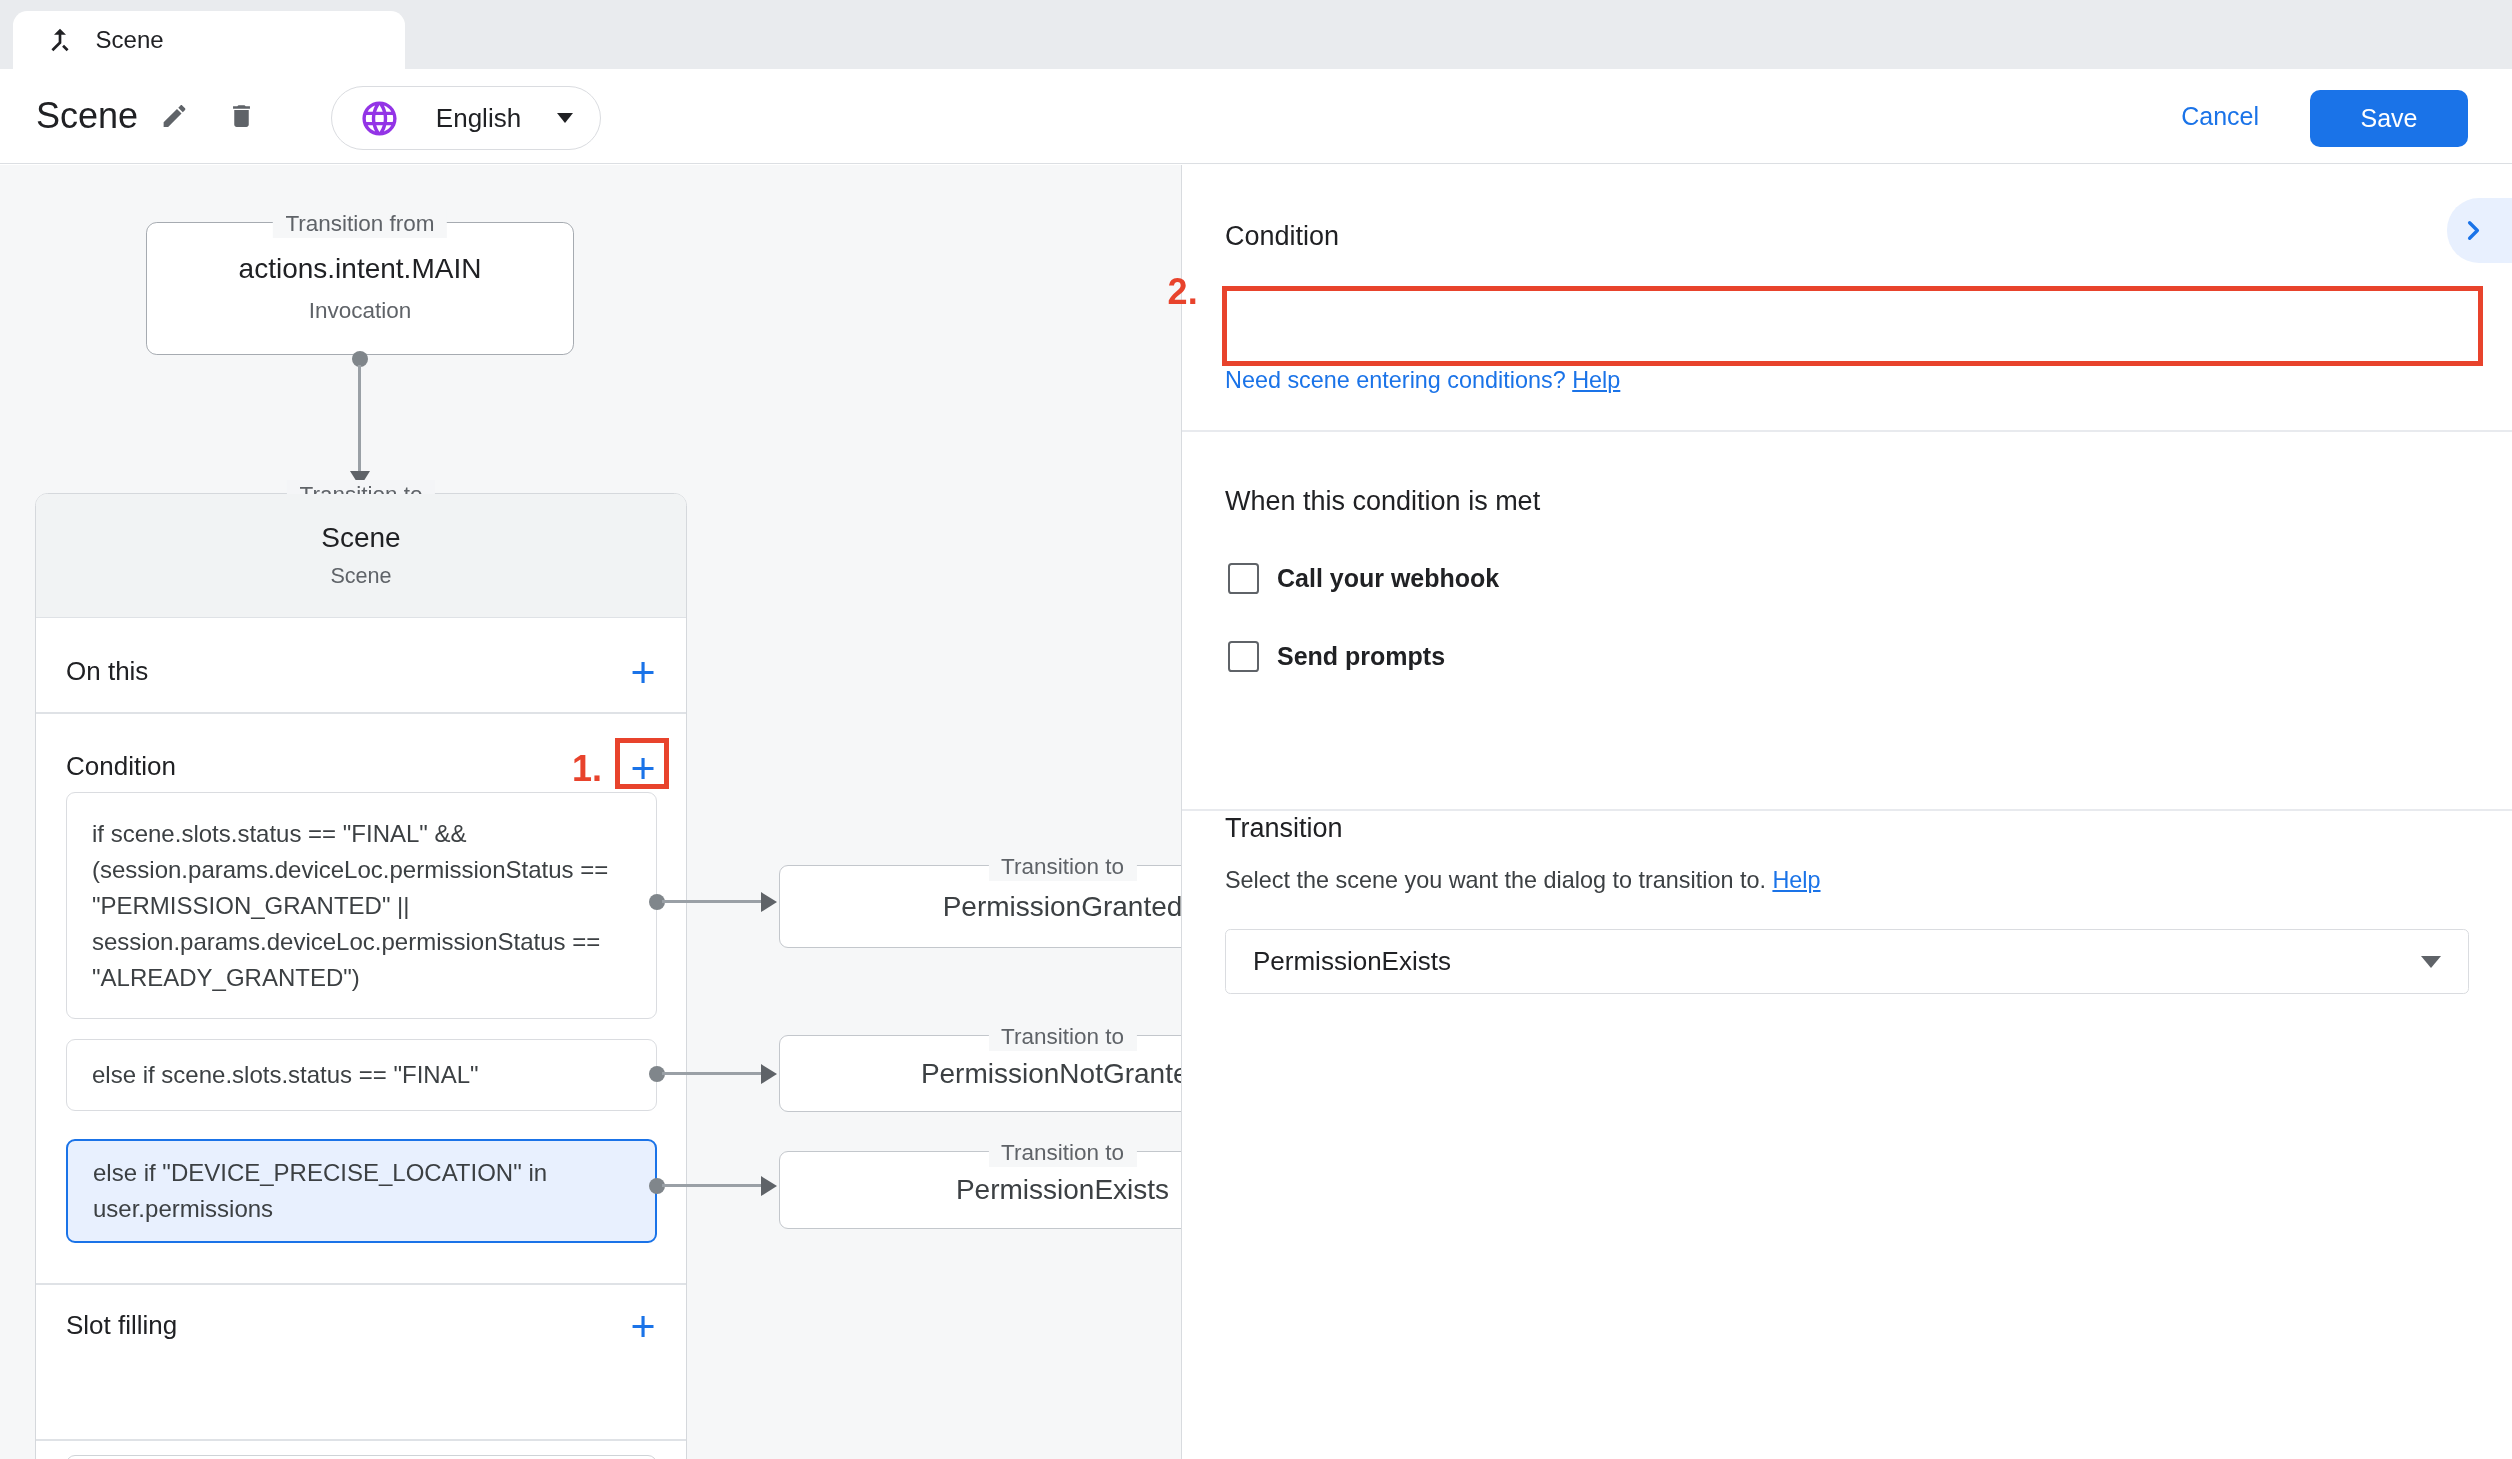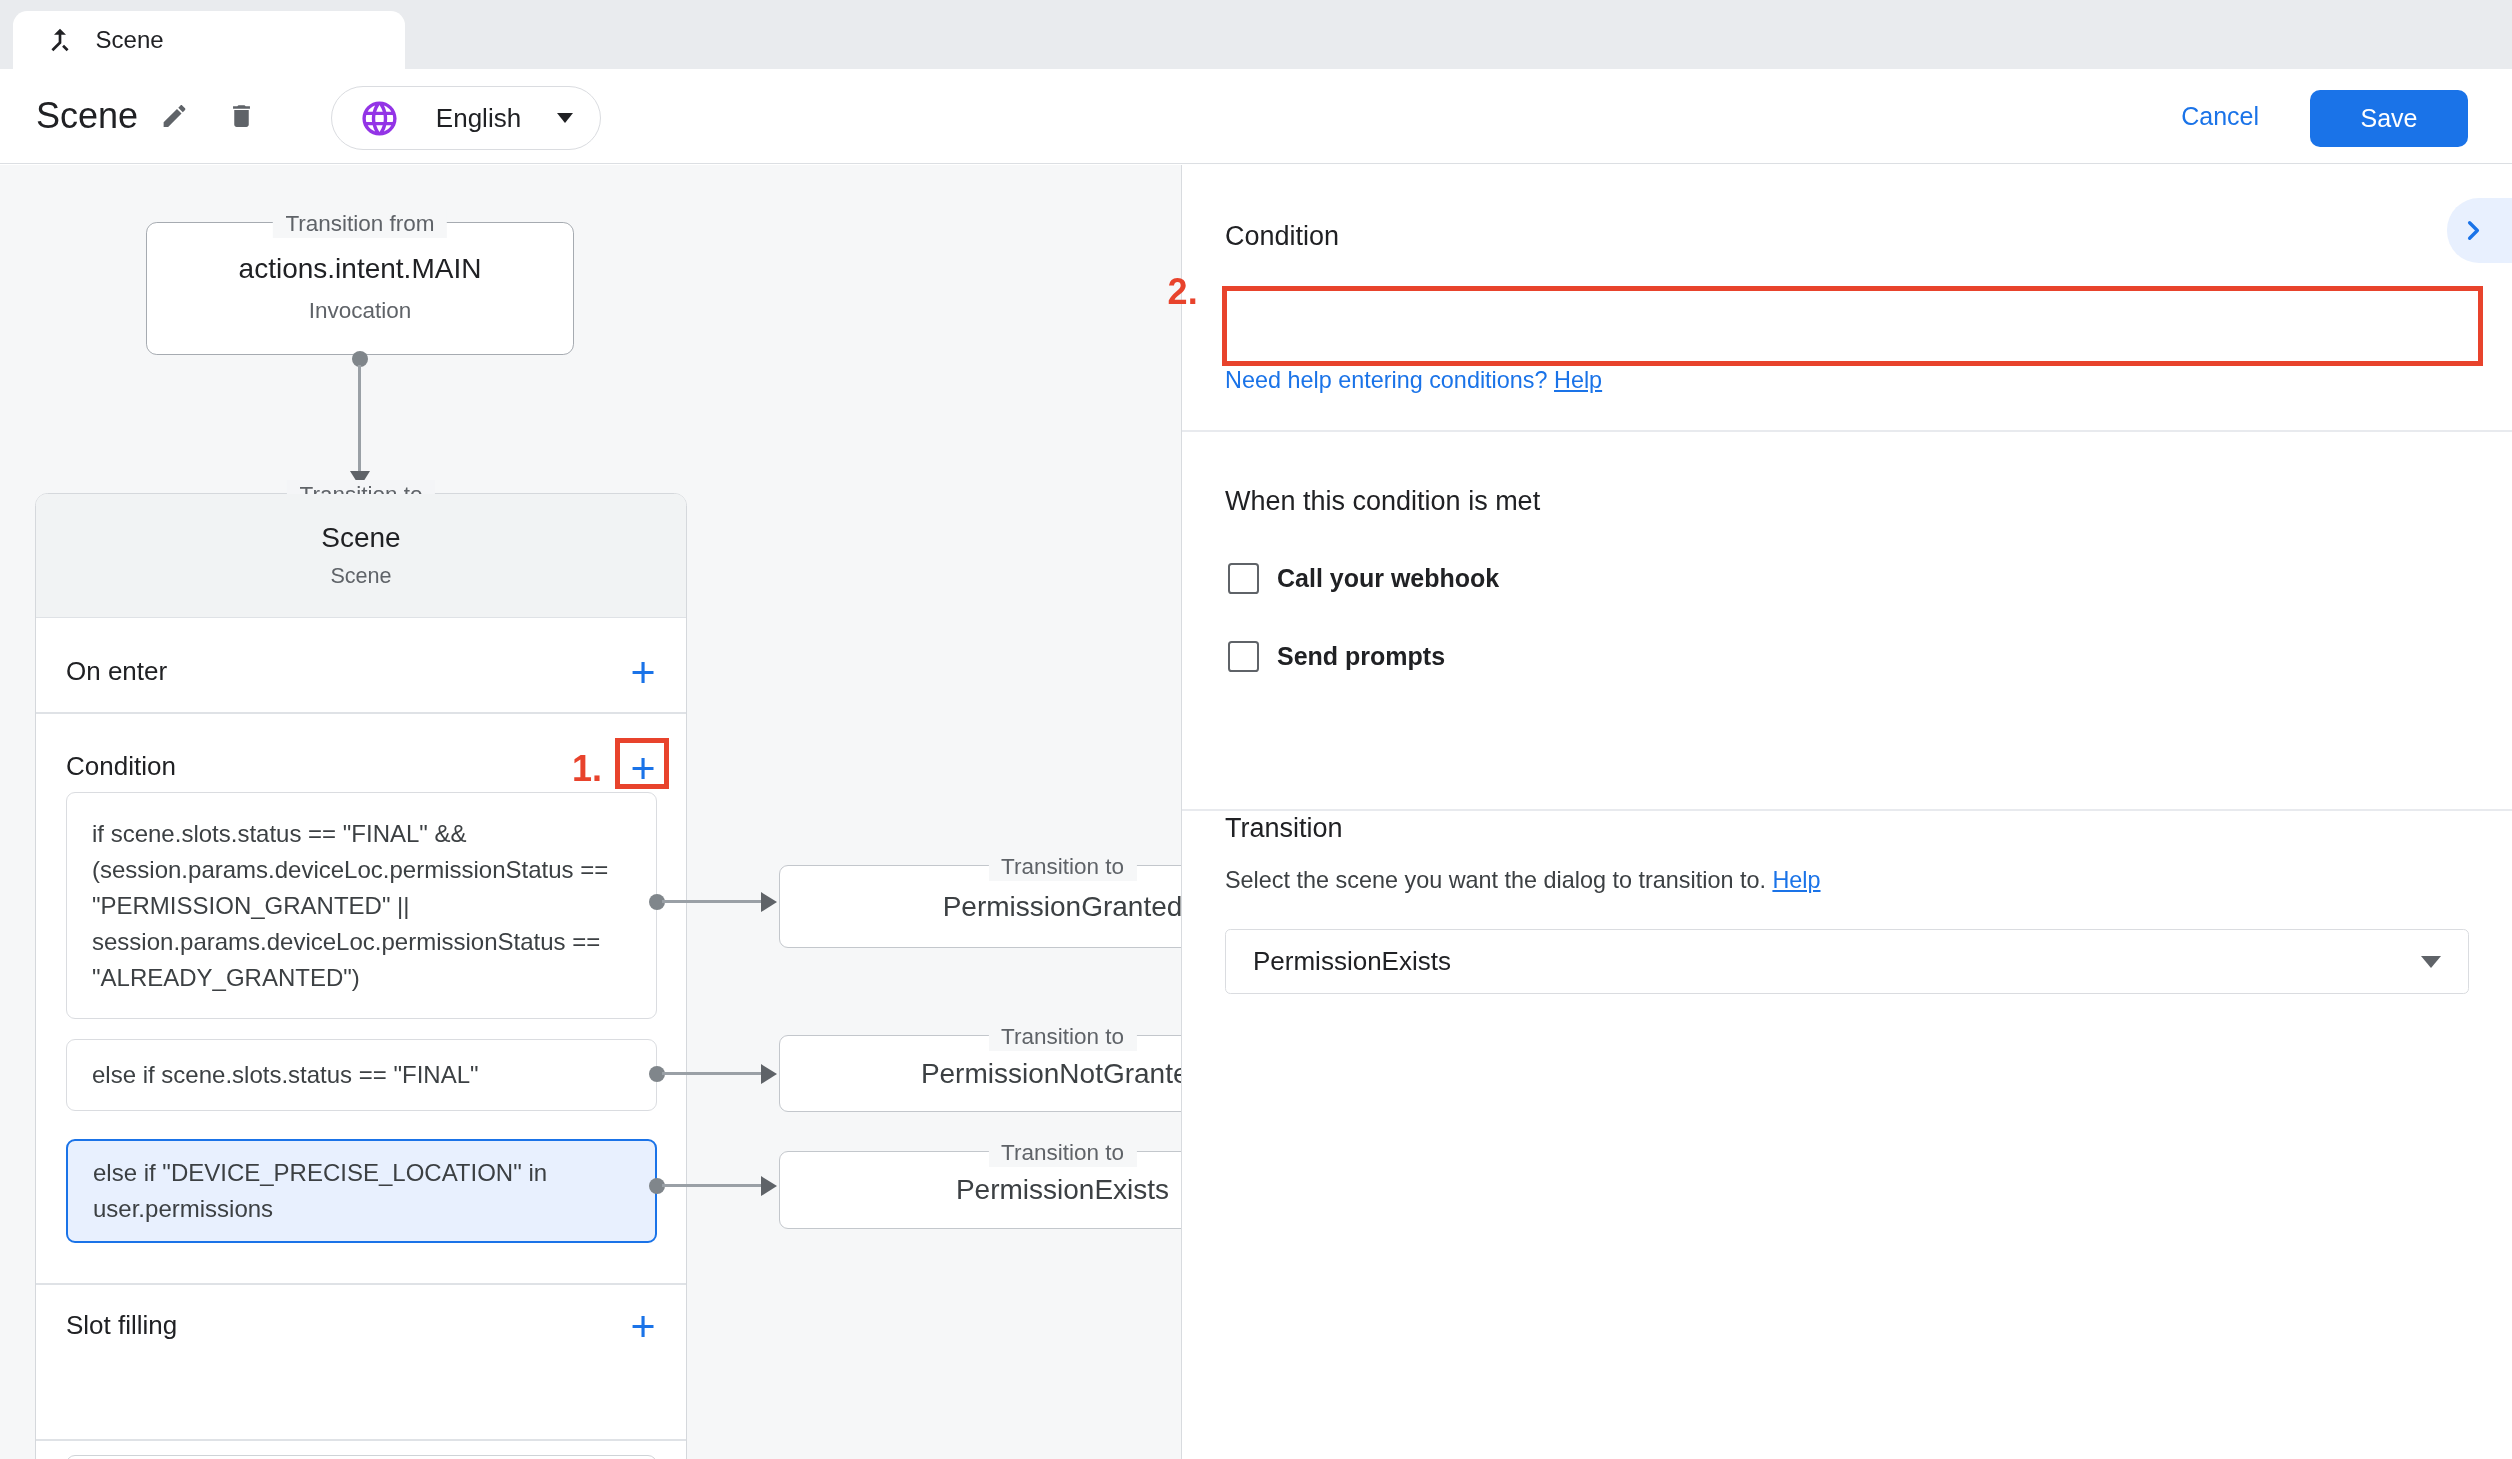--- a/index.html
+++ b/index.html
@@ -161,21 +161,21 @@
     <div class="vline" style="left:358px; top:200px; height:106px;"></div>
     <div class="arrow-down" style="left:350px; top:306px;"></div>
 
     <div class="scene-card">
       <span class="card-legend">Transition to</span>
       <div class="card-head">
         <span class="card-title">Scene</span>
         <span class="card-sub">Scene</span>
       </div>
 
-      <span class="sect-label" style="top:162px;">On enter</span>
+      <span class="sect-label" style="top:162px;">On this</span>
       <span class="plus" style="right:25px; top:160px;">+</span>
       <div class="sect-divider" style="top:218px;"></div>
 
       <span class="sect-label" style="top:257px;">Condition</span>
       <span class="plus" style="right:25px; top:256px;">+</span>
       <span class="anno-num" style="left:536px; top:254px;">1.</span>
       <div class="anno-rect" style="left:579px; top:244px; width:54px; height:51px;"></div>
 
       <div class="cond-box" style="top:298px; height:227px;">
         <span>if scene.slots.status == "FINAL" &amp;&amp; (session.params.deviceLoc.permissionStatus == "PERMISSION_GRANTED" || session.params.deviceLoc.permissionStatus == "ALREADY_GRANTED")</span>
@@ -229,21 +229,21 @@
             <path d="M9 6l6 6-6 6"></path>
           </svg>
       </span>
     </div>
 
     <span class="anno-num" style="left:-14.4px; top:106px;">2.</span>
     <div class="anno-rect" style="left:40px; top:121px; width:1261px; height:80px;"></div>
 
 
     <div class="help-line">
-      <span>Need help entering conditions?</span>
+      <span>Need scene entering conditions?</span>
       <span> </span>
       <span class="inline-link">Help</span>
     </div>
 
     <div class="panel-div" style="top:265px;"></div>
 
     <span class="panel-h" style="top:321px;">When this condition is met</span>
 
     <div class="cb" style="top:398px;"></div>
     <span class="cb-label" style="top:399px;">Call your webhook</span>

